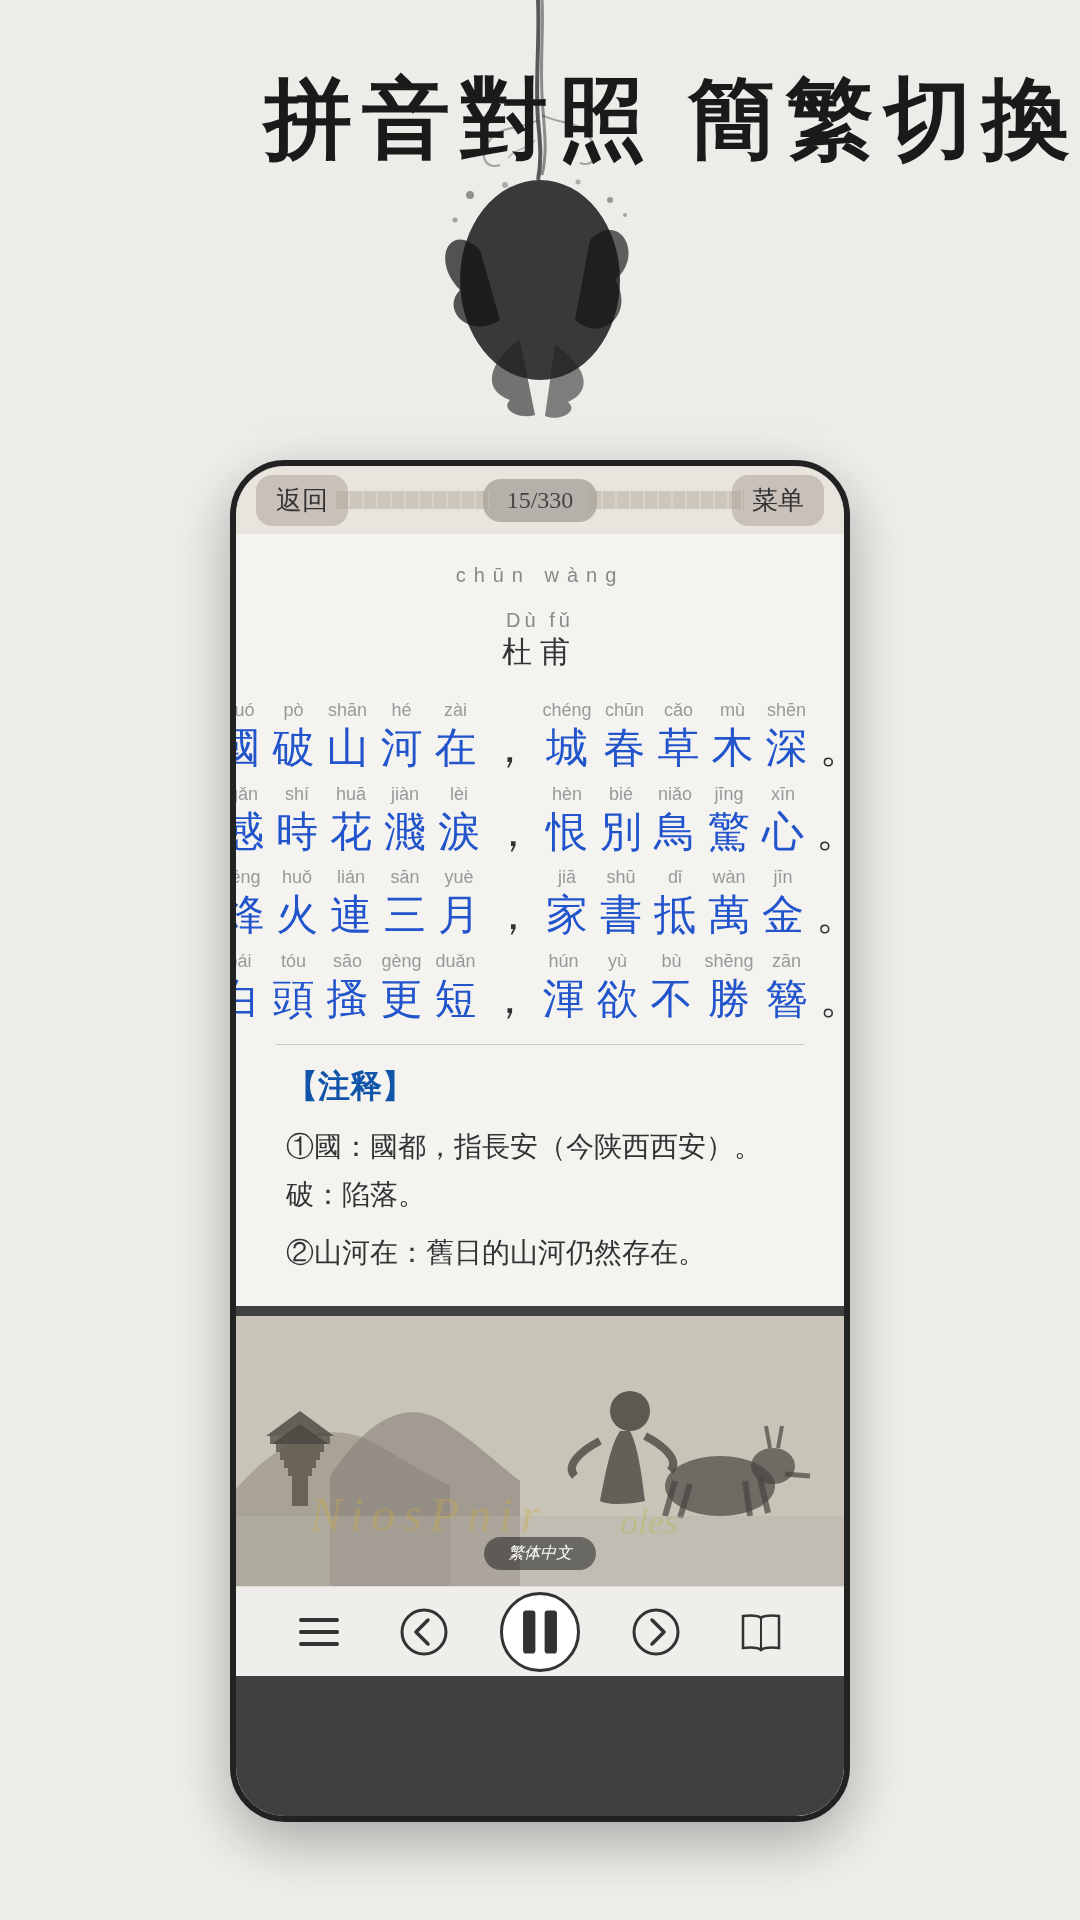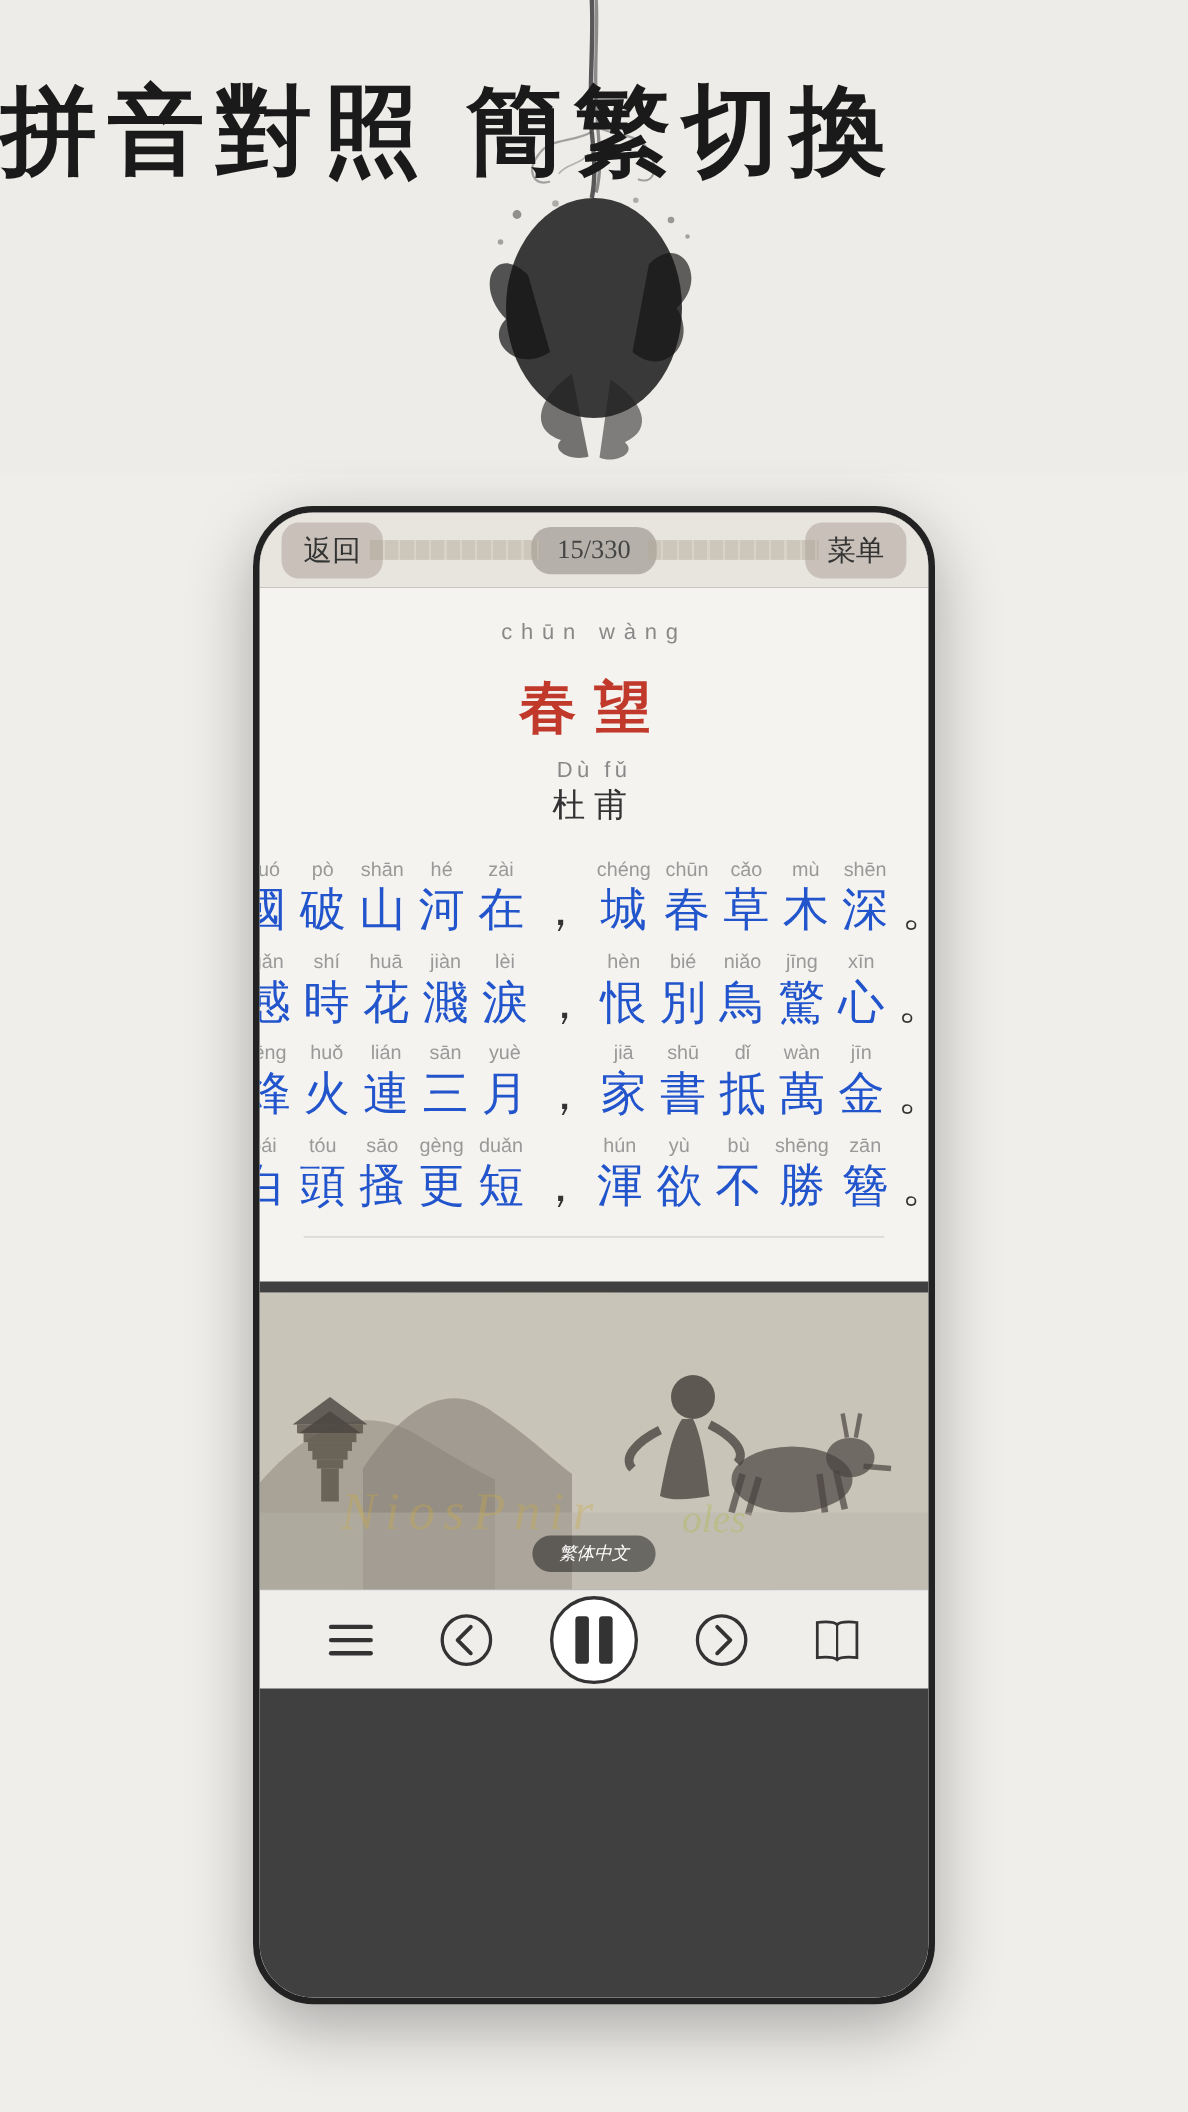--- a/index.html
+++ b/index.html
@@ -14,23 +14,24 @@
     }
 
     
     .promo-section {
       width: 100%;
       height: 430px;
       background: #eeece9;
       position: relative;
       display: flex;
       flex-direction: column;
-      align-items: flex-start;
+      align-items: flex-end;
       justify-content: flex-start;
       overflow: hidden;
+      padding-left: 28px;
     }
 
     .promo-title {
       margin-top: 60px;
       font-size: 88px;
       font-weight: 900;
       color: #1a1a1a;
       letter-spacing: 10px;
       font-family: 'STKaiti', 'KaiTi', serif;
       text-align: center;
@@ -348,21 +349,20 @@
         <div class="brick-bar-left"></div>
         <span class="top-bar-counter">15/330</span>
         <div class="brick-bar-right"></div>
         <button class="top-bar-btn">菜单</button>
       </div>
 
       <div class="poem-content">
 
         <div class="poem-title-section">
           <div class="poem-pinyin-title">chūn wàng</div>
-          <div class="poem-title-main">春望</div>
           <div class="poem-author-pinyin">Dù  fǔ</div>
           <div class="poem-author">杜甫</div>
         </div>
 
         <div class="poem-lines">
 
           <div class="poem-line">
             <div class="poem-char-group">
               <span class="char-pinyin">guó</span>
               <span class="char-main">國</span>
@@ -563,20 +563,25 @@
             <div class="poem-char-group">
               <span class="char-pinyin-empty">　</span>
               <span class="char-punct">。</span>
             </div>
           </div>
 
         </div>
 
         <div class="divider"></div>
 
+        <div class="notes-section">
+          <div class="notes-title">【注释】</div>
+          <div class="note-text">①國：國都，指長安（今陕西西安）。破：陷落。</div>
+          <div class="note-text">②山河在：舊日的山河仍然存在。</div>
+        </div>
 
       </div>
 
       <div class="image-section">
         <svg class="painting-bg" viewBox="0 0 620 270" preserveAspectRatio="xMidYMid slice">
 
           <rect width="620" height="270" fill="#c8c4b8"></rect>
 
           <path d="M0 180 C50 120, 100 100, 150 130 C180 148, 200 160, 220 170 L220 270 L0 270 Z" fill="#9a9588" opacity="0.7"></path>
           <path d="M100 160 C140 100, 180 80, 220 110 C250 130, 270 150, 290 165 L290 270 L100 270 Z" fill="#888078" opacity="0.6"></path>

